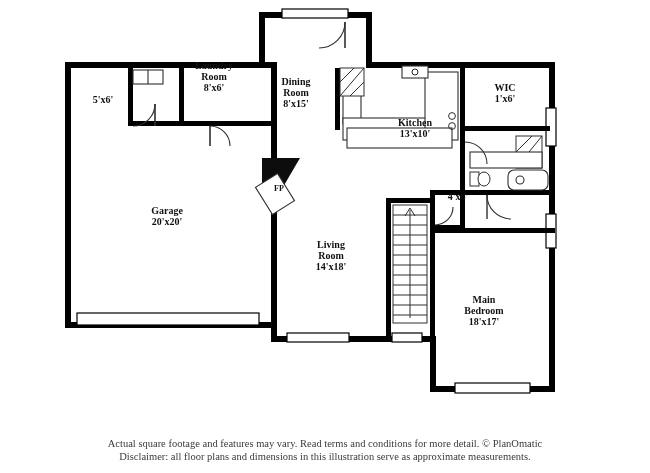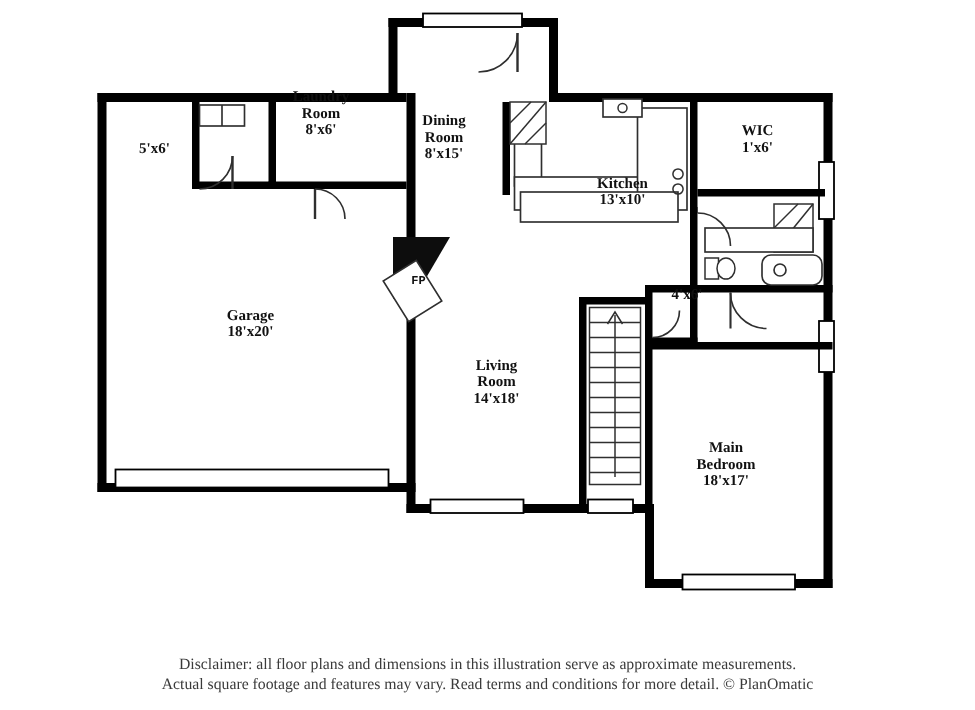--- a/index.html
+++ b/index.html
@@ -222,27 +222,27 @@
 Room
 8'x6'</div>
 <div class="room-label" style="left:296px; top:92px;">Dining
 Room
 8'x15'</div>
 <div class="room-label" style="left:405px; top:128px;margin-left:10px;">Kitchen
 13'x10'</div>
 <div class="room-label" style="left:505px; top:93px;">WIC
 1'x6'</div>
 <div class="room-label" style="left:167px; top:216px;">Garage
-18'x20'</div>
+20'x20'</div>
 <div class="room-label" style="left:331px; top:255px;">Living
 Room
 14'x18'</div>
 <div class="room-label small" style="left:458px; top:197px;">4'x6'</div>
 <div class="room-label" style="left:484px; top:310px;">Main
 Bedroom
 18'x17'</div>
 
-<div class="fp-label" style="left:279px; top:188px;font-family:Liberation Mono, monospace;">FP</div>
+<div class="fp-label" style="left:279px; top:188px;">FP</div>
 
 <div class="disclaimer">
+  <span class="line">Actual square footage and features may vary. Read terms and conditions for more detail. © PlanOmatic</span>
   <span class="line">Disclaimer: all floor plans and dimensions in this illustration serve as approximate measurements.</span>
-  <span class="line">Actual square footage and features may vary. Read terms and conditions for more detail. © PlanOmatic</span>
 </div>
 
 </body></html>

